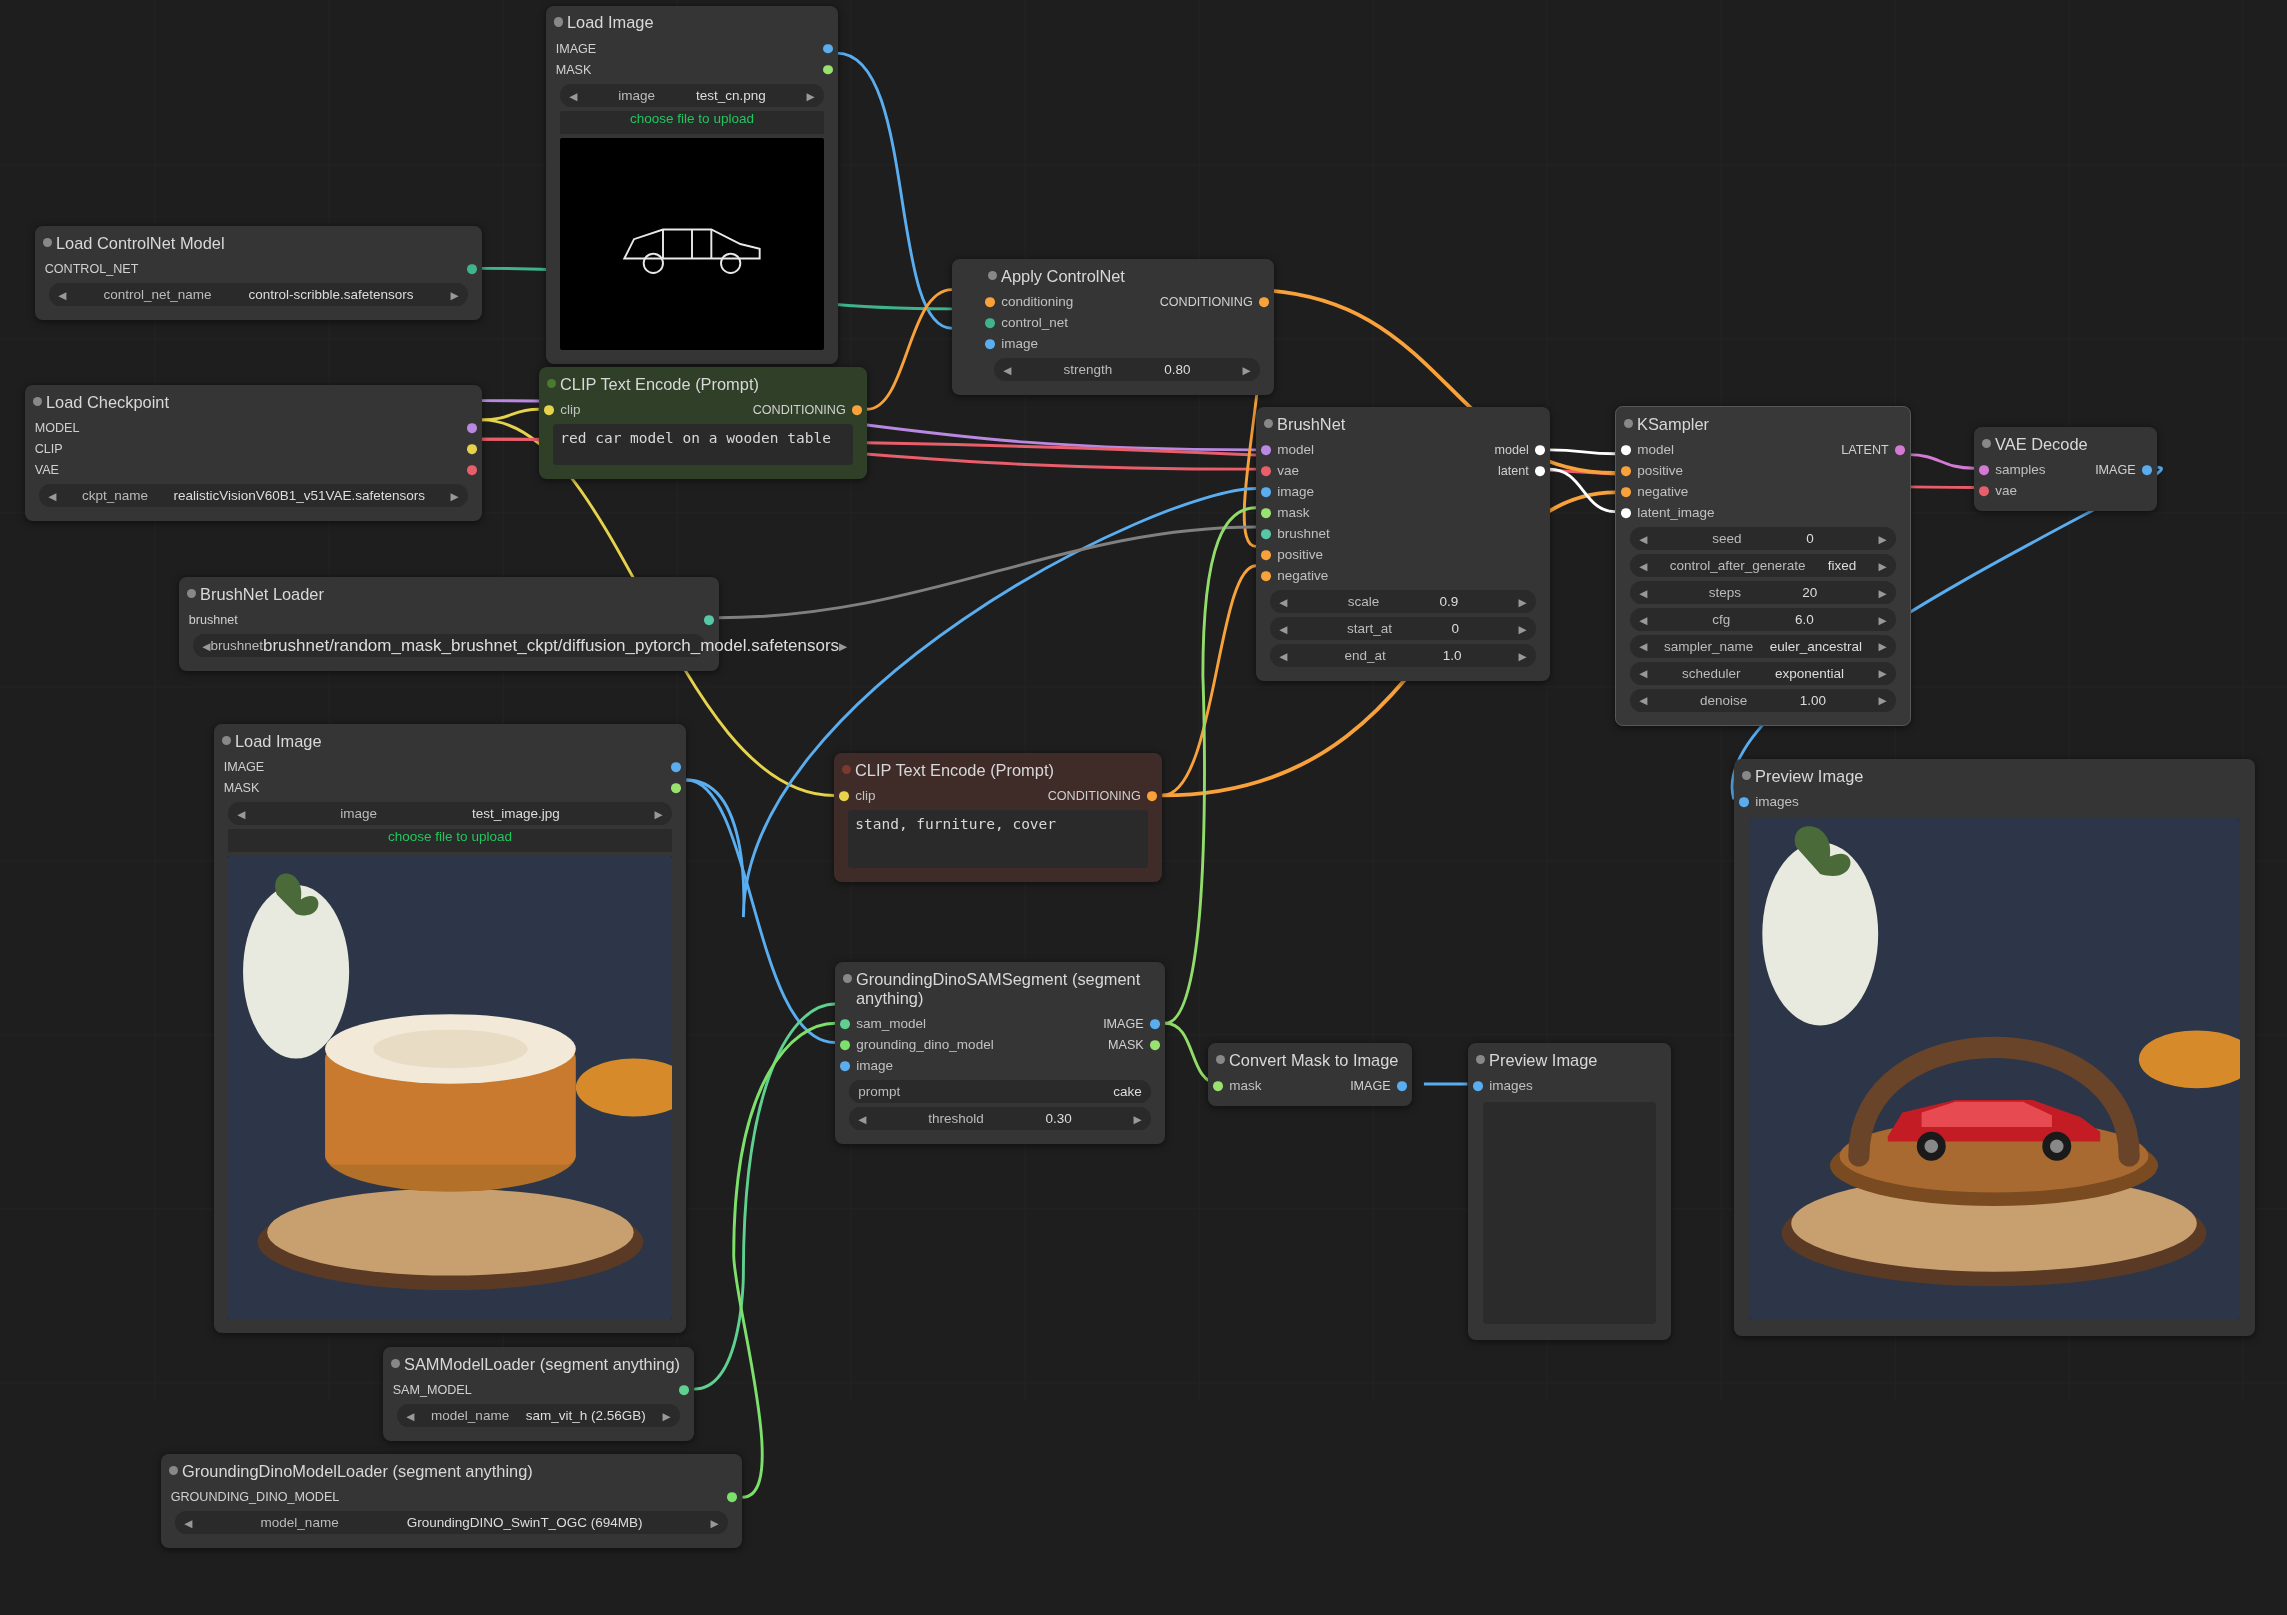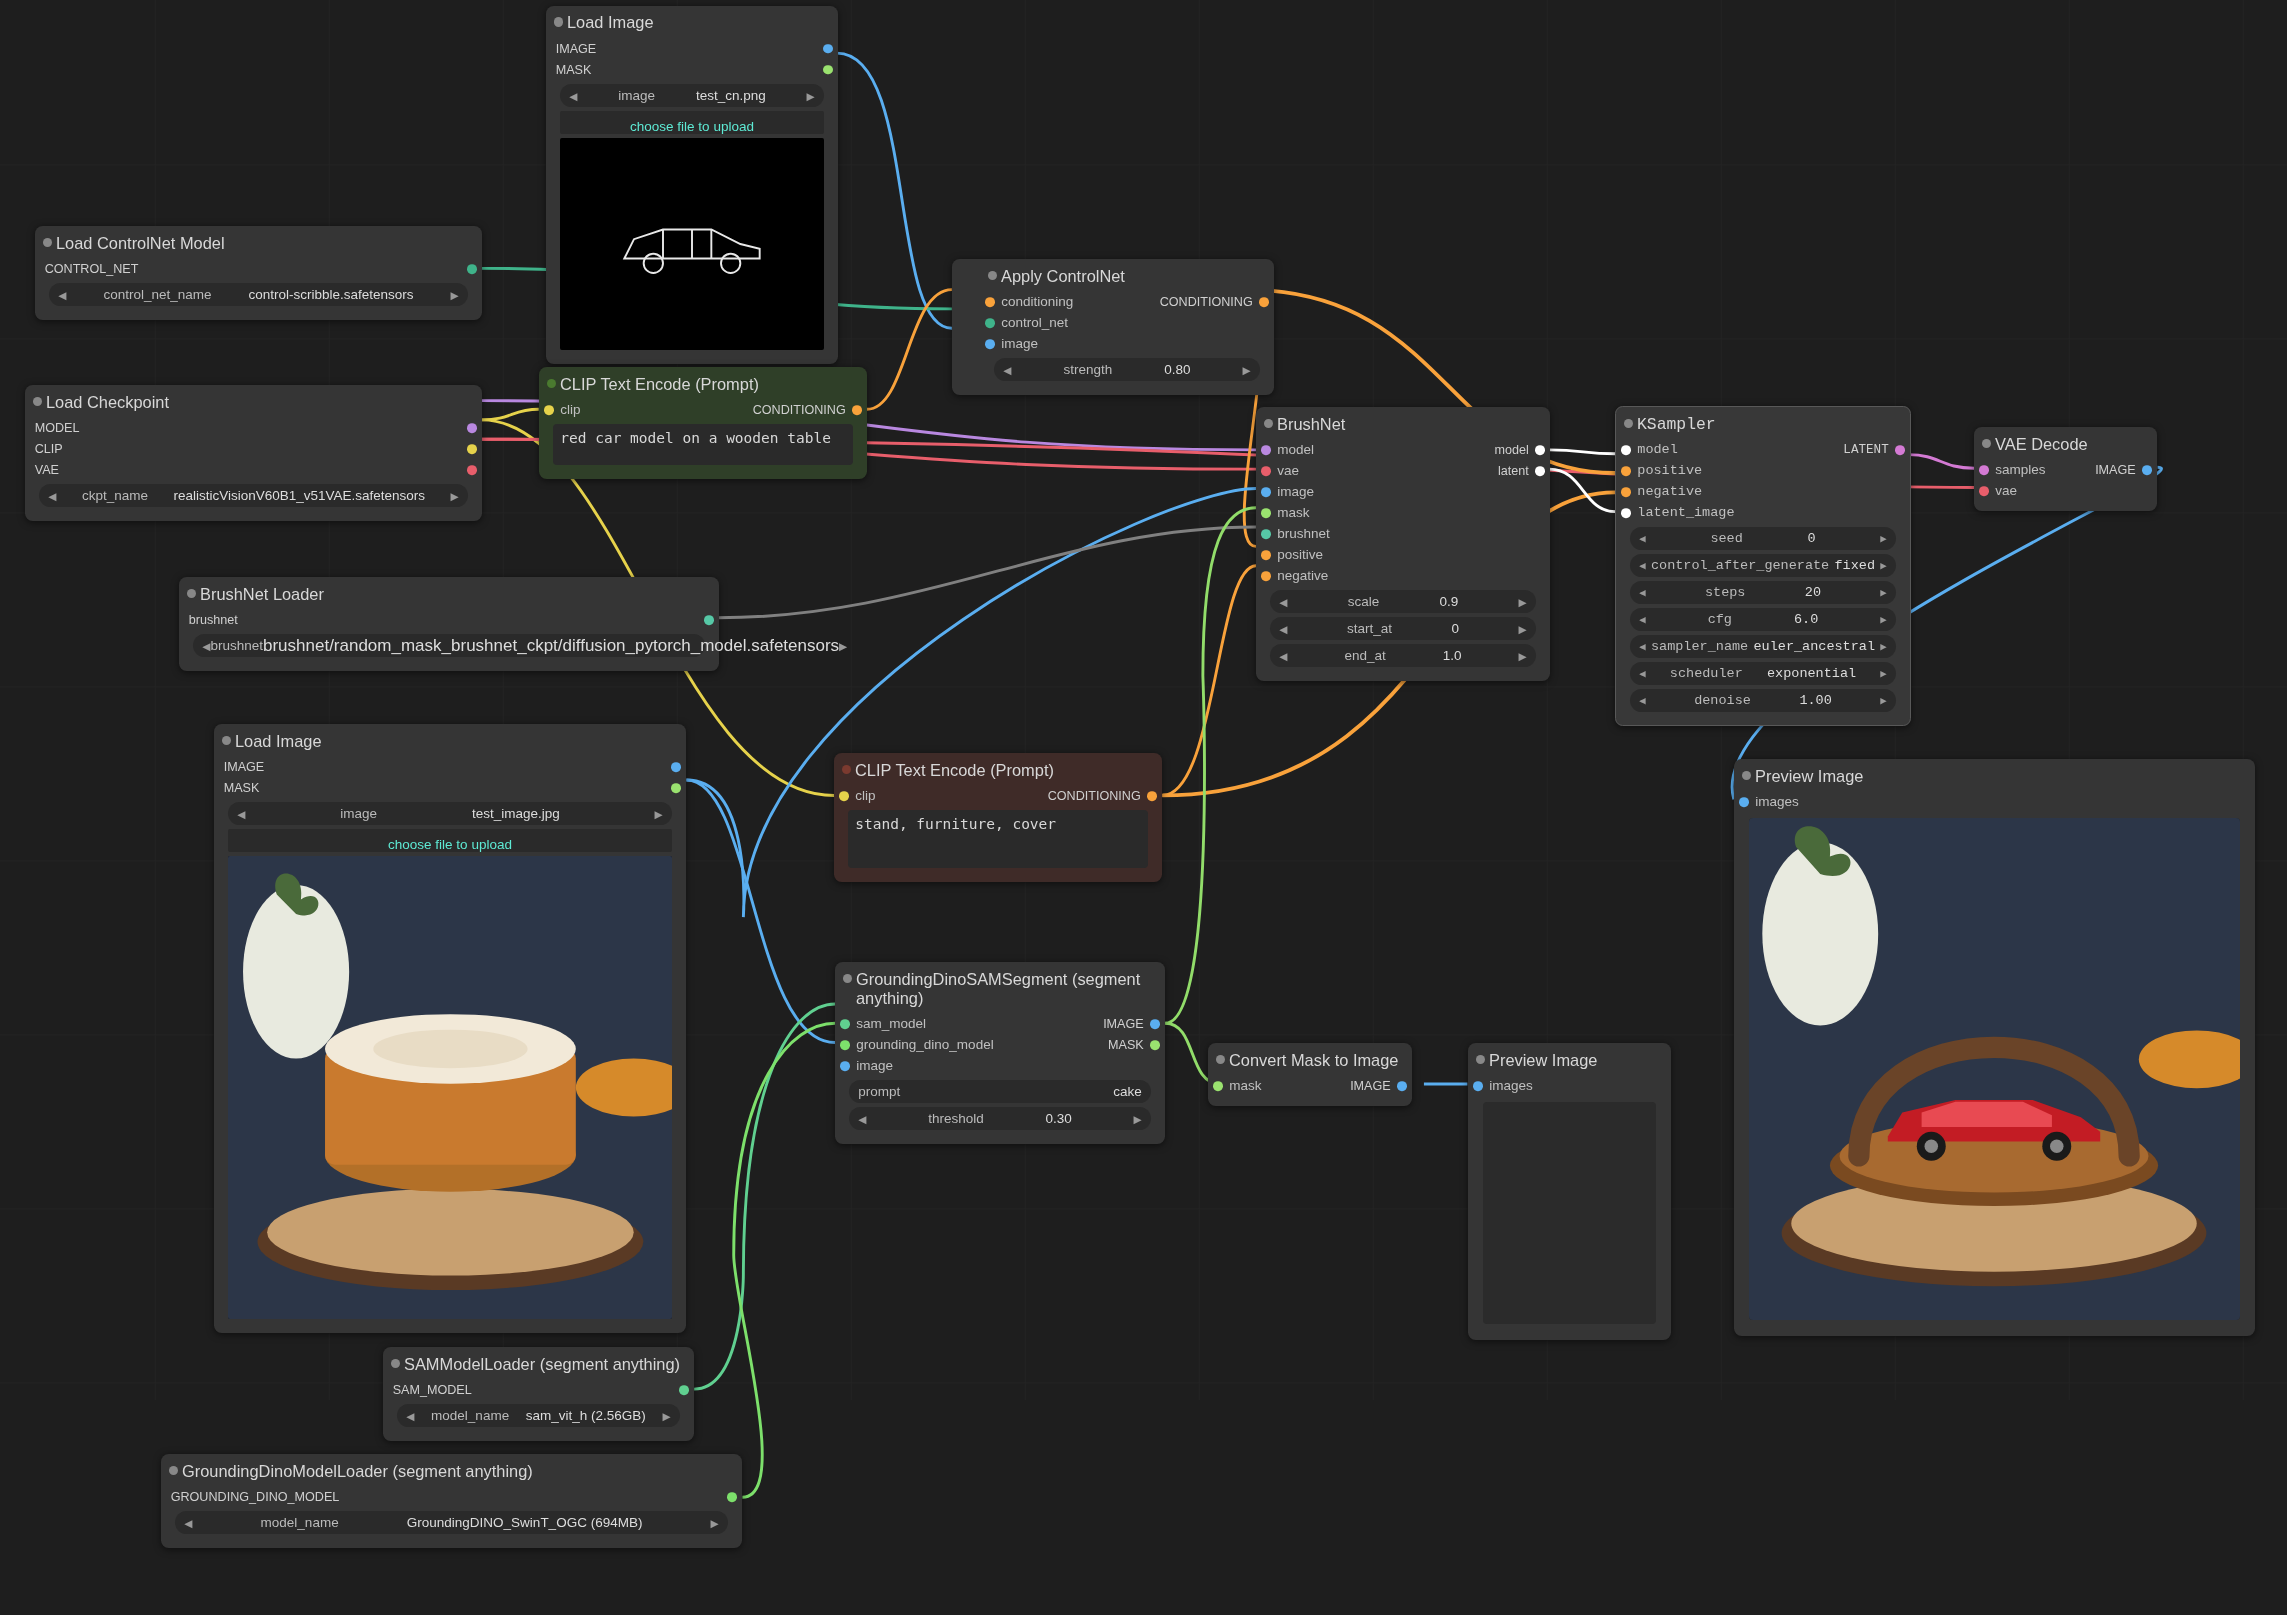--- a/index.html
+++ b/index.html
@@ -33,21 +33,21 @@
   }
   .node {
     position: absolute;
     background: #353535;
     border-radius: 7.7px;
     box-shadow: 0 1.9px 7.7px rgba(0,0,0,0.5);
     z-index: 1;
   }
   .node.green { background: #2f3f28; }
   .node.red   { background: #3f2b28; }
-  .node.ksampler { background: #383838; border: 1.9px solid #585858; font-family: Liberation Mono, monospace; }
+  .node.ksampler { background: #383838; border: 1.9px solid #585858; }
   .title {
     padding: 7.7px 13.5px 1.9px 21px;
     font-size: 16.4px;
     color: #d8d8d8;
     position: relative;
   }
   .title .dot {
     position: absolute;
     left: 7.7px; top: 11.6px;
     width: 9.7px; height: 9.7px;
@@ -87,25 +87,25 @@
     position: relative;
   }
   .widget .arrow { color: #999; font-size: 10.6px; user-select:none; }
   .widget .wl { flex: 0 0 auto; color:#bbb; }
   .widget .wv { flex: 0 0 auto; color:#ddd; text-align: right; }
   .button {
     background: #2a2a2a;
     border-radius: 1.9px;
     height: 23px;
     display: flex;
-    align-items: flex-end;
+    align-items: flex-start;
     justify-content: center;
     margin: 3.9px 3.9px;
     font-size: 13.5px;
-    color: #5eead4;
+    color: #22c55e;
   }
   .textarea {
     background: #2a2a2a;
     border-radius: 3.9px;
     margin: 3.9px 3.9px;
     padding: 5.8px 7.7px;
     font-family: ui-monospace, Menlo, monospace;
     font-size: 14.5px;
     color: #d8d8d8;
     min-height: 29px;

